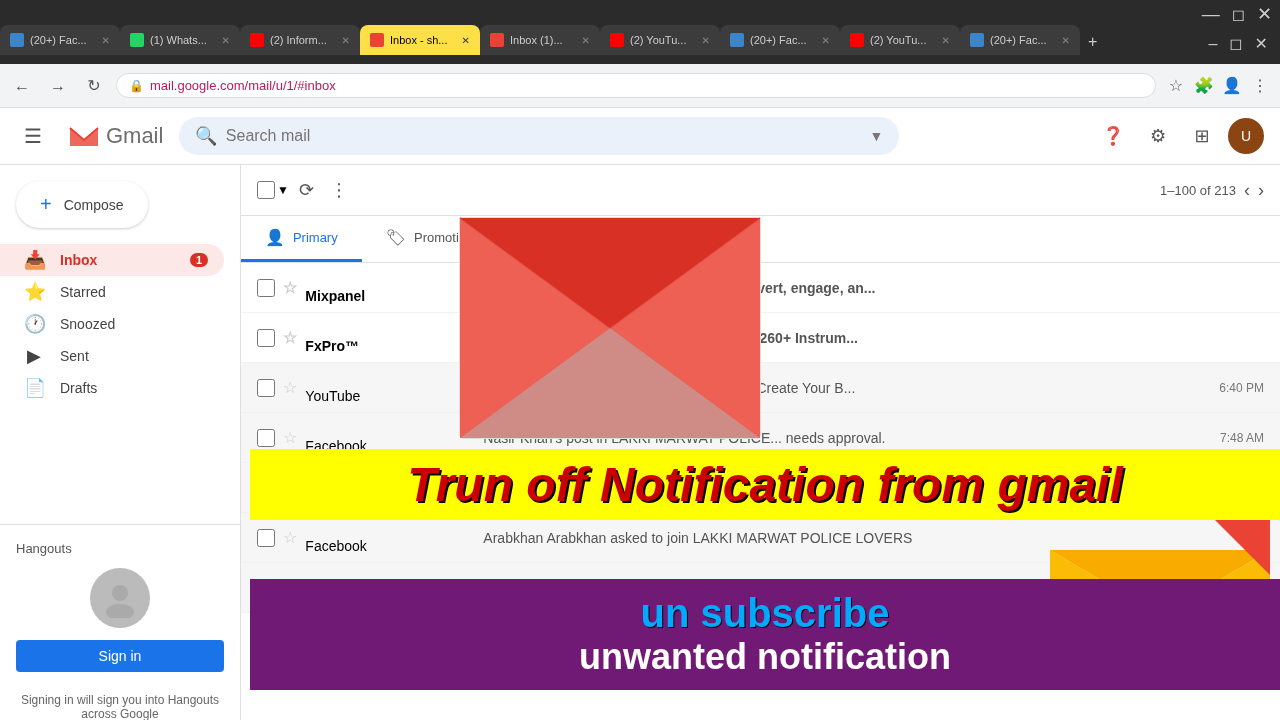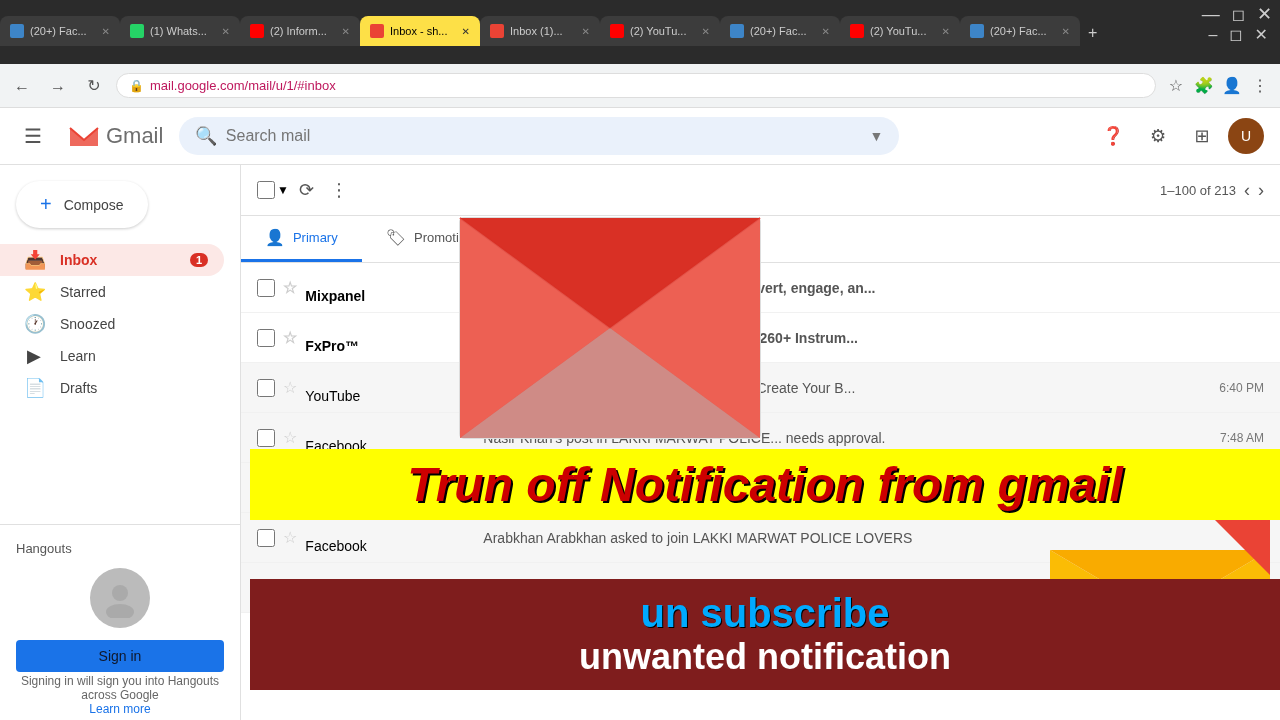--- a/index.html
+++ b/index.html
@@ -1,20 +1,20 @@
 <!DOCTYPE html>
 <html><head>
   <meta charset="utf-8">
   <style>
     * { margin: 0; padding: 0; box-sizing: border-box; }
     body { font-family: Arial, sans-serif; background: #f1f3f4; width: 1280px; height: 720px; overflow: hidden; position: relative; }
 
     
     .browser-chrome { background: #3c3c3c; width: 100%; }
-    .browser-tabs { background: #2b2b2b; display: flex; align-items: flex-end; padding: 6px 0 18px 0; height: 36px; }
+    .browser-tabs { background: #2b2b2b; display: flex; align-items: flex-end; padding: 6px 0 9px 0; height: 36px; }
     .browser-tab { background: #3c3c3c; color: #ccc; font-size: 11px; padding: 6px 10px; display: flex; align-items: center; gap: 6px; height: 30px; border-radius: 8px 8px 0 0; min-width: 120px; max-width: 160px; position: relative; cursor: pointer; }
     .browser-tab.active { background: #fde047; color: #000; }
     .browser-tab .tab-favicon { width: 14px; height: 14px; border-radius: 2px; flex-shrink: 0; }
     .browser-tab .tab-title { overflow: hidden; white-space: nowrap; text-overflow: ellipsis; flex: 1; font-size: 11px; }
     .browser-tab .tab-close { font-size: 10px; color: #888; cursor: pointer; flex-shrink: 0; }
     .browser-tab.active .tab-close { color: #333; }
     .tab-new { background: none; color: #ccc; border: none; font-size: 16px; padding: 4px 8px; cursor: pointer; }
     .tab-controls { display: flex; align-items: center; gap: 4px; margin-left: auto; padding-right: 8px; }
     .tab-controls span { color: #ccc; font-size: 16px; cursor: pointer; padding: 2px 4px; }
 
@@ -49,21 +49,21 @@
     .compose-btn .plus { color: #1a73e8; font-size: 20px; }
     .nav-item { display: flex; align-items: center; padding: 4px 16px 4px 24px; gap: 16px; cursor: pointer; border-radius: 0 16px 16px 0; margin-right: 16px; font-size: 14px; color: #444; height: 32px; }
     .nav-item.active { background: #fce8e6; color: #d93025; font-weight: bold; }
     .nav-item .nav-icon { font-size: 18px; width: 20px; text-align: center; }
     .nav-item .badge { background: #d93025; color: white; border-radius: 8px; padding: 1px 6px; font-size: 11px; margin-left: auto; }
 
     
     .hangouts { padding: 16px; border-top: 1px solid #e0e0e0; margin-top: auto; }
     .hangouts-title { font-size: 13px; color: #555; margin-bottom: 12px; }
     .hangouts-avatar { width: 60px; height: 60px; border-radius: 50%; background: #bbb; margin: 0 auto 12px; display: flex; align-items: center; justify-content: center; }
-    .signin-btn { background: #1a73e8; color: #0f172a; border: none; border-radius: 4px; padding: 8px 24px; font-size: 14px; cursor: pointer; width: 100%; margin-bottom: 2px; }
+    .signin-btn { background: #1a73e8; color: #ffffff; border: none; border-radius: 4px; padding: 8px 24px; font-size: 14px; cursor: pointer; width: 100%; margin-bottom: 21px; }
     .hangouts-text { font-size: 12px; color: #666; text-align: center; }
     .hangouts-link { color: #1a73e8; text-decoration: none; }
 
     
     .main-content { flex: 1; display: flex; flex-direction: column; overflow: hidden; border-left: 1px solid #e0e0e0; }
 
     
     .email-toolbar { display: flex; align-items: center; padding: 8px 16px; gap: 4px; border-bottom: 1px solid #e0e0e0; }
     .toolbar-btn { background: none; border: none; color: #555; font-size: 18px; cursor: pointer; padding: 6px; border-radius: 50%; display: flex; align-items: center; }
     .checkbox-area { display: flex; align-items: center; gap: 2px; }
@@ -85,21 +85,21 @@
     .email-star { color: #ccc; font-size: 16px; cursor: pointer; flex-shrink: 0; }
     .email-sender { width: 170px; flex-shrink: 0; overflow: hidden; white-space: nowrap; text-overflow: ellipsis; margin-top: 16px; }
     .email-subject { flex: 1; overflow: hidden; white-space: nowrap; text-overflow: ellipsis; color: #555; }
     .email-time { width: 60px; flex-shrink: 0; text-align: right; font-size: 12px; color: #777; }
 
     
     .notification-banner { position: absolute; bottom: 200px; left: 250px; right: 0; background: #ffff00; padding: 8px 16px; z-index: 20; }
     .notification-text { font-size: 48px; font-weight: 900; color: #cc0000; font-style: italic; text-shadow: 2px 2px 0 #000; font-family: Impact, Arial Black, sans-serif; text-align: center; }
 
     
-    .red-banner { position: absolute; bottom: 30px; left: 250px; right: 0; background: #7f1d1d; padding: 12px 4px; z-index: 20; }
+    .red-banner { position: absolute; bottom: 30px; left: 250px; right: 0; background: #701a75; padding: 12px 4px; z-index: 20; }
     .unsubscribe-text { font-size: 40px; font-weight: 900; color: #00aaff; font-family: Impact, Arial Black, sans-serif; text-align: center; text-shadow: 1px 1px 0 #000; }
     .unwanted-text { font-size: 36px; font-weight: 900; color: white; font-family: Impact, Arial Black, sans-serif; text-align: center; }
 
     
     .mail-icon-overlay { position: absolute; bottom: 40px; right: 10px; width: 220px; height: 160px; pointer-events: none; z-index: 15; }
 
     
     .gmail-m-svg { position: absolute; top: 80px; left: 450px; width: 320px; height: 260px; pointer-events: none; z-index: 8; }
   </style>
 </head>
@@ -225,21 +225,21 @@
       <div class="nav-item">
         <span class="nav-icon">⭐</span>
         <span>Starred</span>
       </div>
       <div class="nav-item">
         <span class="nav-icon">🕐</span>
         <span>Snoozed</span>
       </div>
       <div class="nav-item">
         <span class="nav-icon">▶</span>
-        <span>Learn</span>
+        <span>Sent</span>
       </div>
       <div class="nav-item">
         <span class="nav-icon">📄</span>
         <span>Drafts</span>
       </div>
 
       <div style="margin-top: auto; padding-top: 120px;">
         <div class="hangouts">
           <div class="hangouts-title">Hangouts</div>
           <div class="hangouts-avatar">

